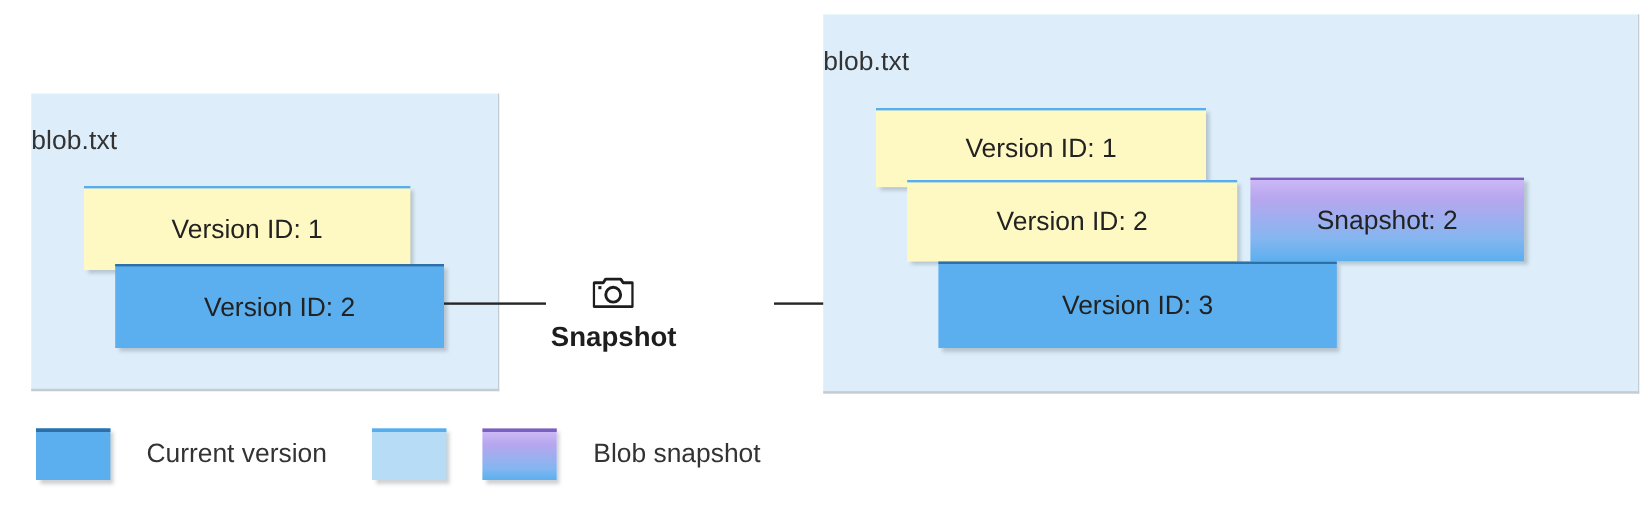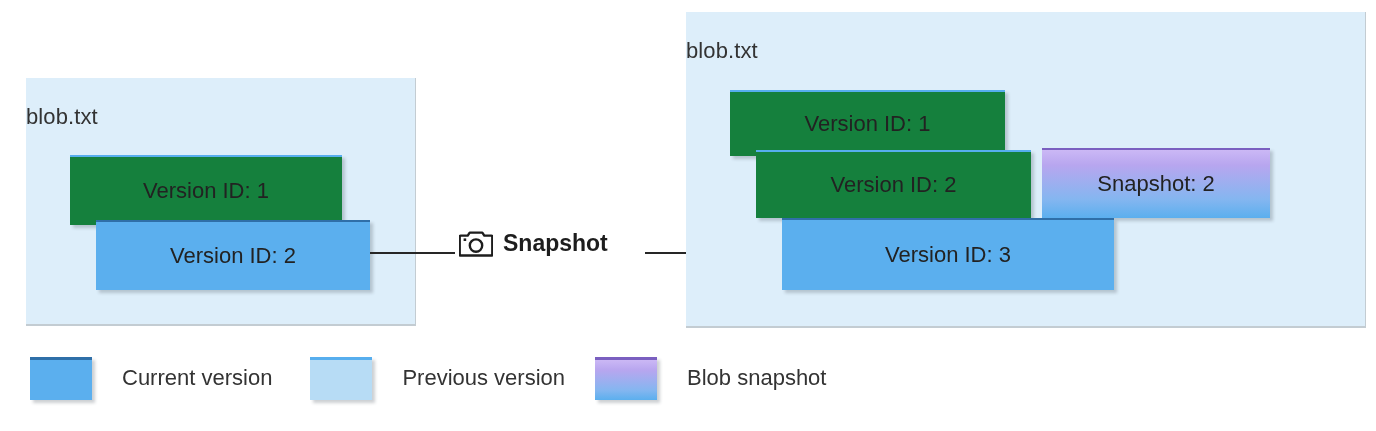--- a/index.html
+++ b/index.html
@@ -49,21 +49,21 @@
     box-sizing: border-box;
     display: flex;
     align-items: center;
     justify-content: center;
     font-size: 22px;
     color: #222222;
     white-space: nowrap;
     box-shadow: 3px 3px 3px rgba(90, 100, 110, 0.30);
   }
   .card.previous {
-    background: #15803d;
+    background: #fef9c3;
     border-top: 2px solid #57aeee;
   }
   .card.current {
     background: #5bafee;
     border-top: 2px solid #2f6fa8;
   }
   .card.snapshot {
     background: linear-gradient(to bottom, #cbb8f5 0%, #b8a6ef 22%, #85b6f0 72%, #5bafee 100%);
     border-top: 2px solid #7a5fc0;
   }
@@ -98,20 +98,21 @@
     border-left: 16px solid #262626;
   }
 
   #snapshot-label-group {
     position: absolute;
     left: 459px;
     top: 230px;
     display: flex;
     align-items: center;
     gap: 10px;
+    flex-direction: column;
   }
   #camera-icon { display: block; }
   #snapshot-text {
     font-size: 23px;
     font-weight: bold;
     color: #1d1d1d;
     white-space: nowrap;
   }
 
   
@@ -209,21 +210,20 @@
 
     <div class="legend-item">
       <span class="legend-swatch current"></span>
       <span class="legend-label">Current version</span>
     </div>
 
     <span class="legend-gap-a"></span>
 
     <div class="legend-item">
       <span class="legend-swatch previous"></span>
-      <span class="legend-label">Previous version</span>
     </div>
 
     <span class="legend-gap-b"></span>
 
     <div class="legend-item">
       <span class="legend-swatch snapshot"></span>
       <span class="legend-label">Blob snapshot</span>
     </div>
 
   </div>

